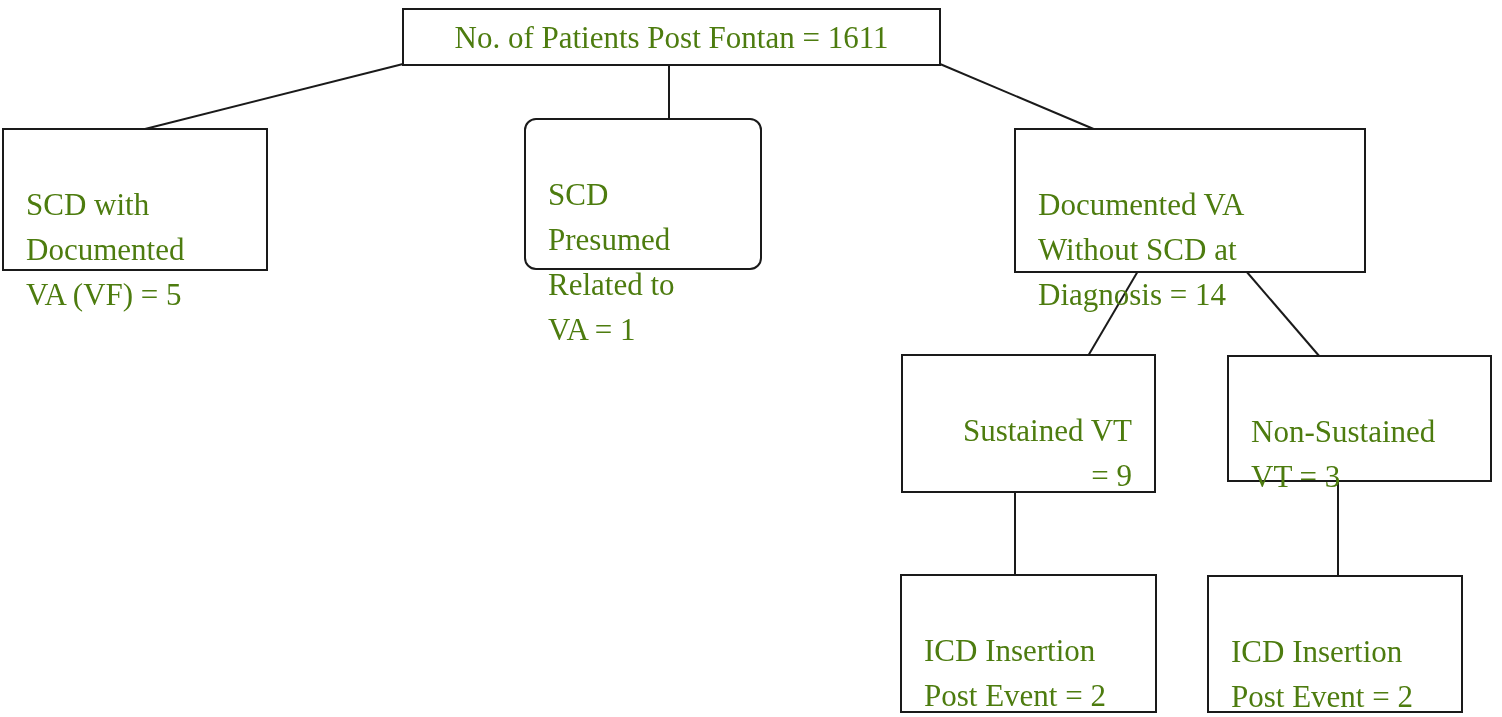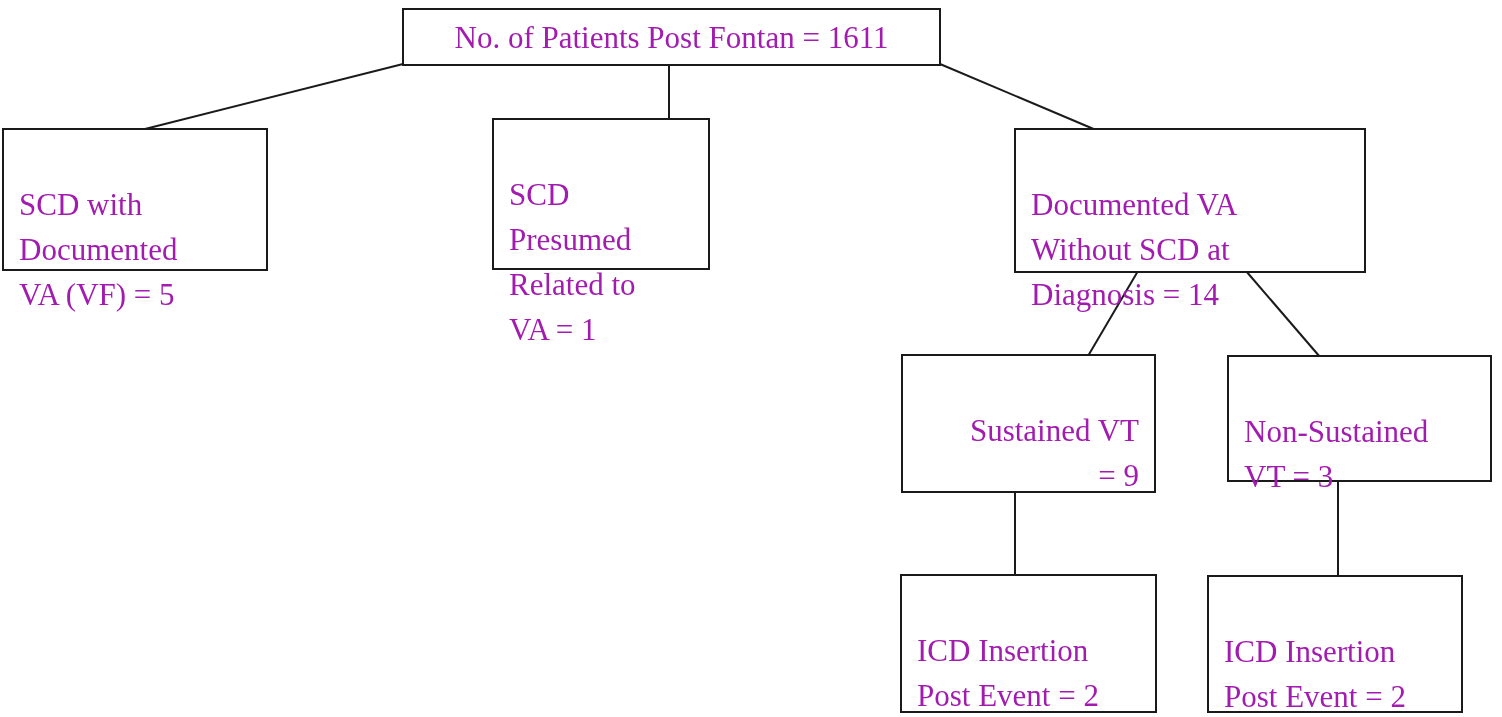--- a/index.html
+++ b/index.html
@@ -6,56 +6,56 @@
     margin: 0;
     padding: 0;
     background: #ffffff;
   }
   .stage {
     position: relative;
     width: 1502px;
     height: 717px;
     background: #ffffff;
     font-family: "Liberation Serif", "DejaVu Serif", serif;
-    color: #a21caf;
+    color: #4d7c0f;
     overflow: hidden;
   }
   .edges {
     position: absolute;
     left: 0;
     top: 0;
     width: 1502px;
     height: 717px;
   }
   .edges line {
     stroke: #1a1a1a;
     stroke-width: 2;
   }
   .node {
     position: absolute;
     box-sizing: border-box;
     border: 2px solid #1a1a1a;
     background: #ffffff;
     font-size: 31px;
     line-height: 45px;
-    padding: 7px 15px;
+    padding: 7px 22px;
     white-space: pre-line;
   }
   .node.root {
     display: flex;
     align-items: center;
     justify-content: center;
     text-align: center;
     padding: 0;
     white-space: nowrap;
   }
   
   .n-root { left: 402px; top: 8px;   width: 539px; height: 58px; }
   .n-b1   { left: 2px;   top: 128px; width: 266px; height: 143px; }
-  .n-b2   { left: 492px; top: 118px; width: 218px; height: 152px; }
+  .n-b2   { left: 524px; top: 118px; width: 238px; height: 152px; border-radius: 12px; }
   .n-b3   { left: 1014px;top: 128px; width: 352px; height: 145px; }
   .n-b4   { left: 901px; top: 354px; width: 255px; height: 139px; text-align: right; }
   .n-b5   { left: 1227px;top: 355px; width: 265px; height: 127px; }
   .n-b6   { left: 900px; top: 574px; width: 257px; height: 139px; }
   .n-b7   { left: 1207px;top: 575px; width: 256px; height: 138px; }
 </style>
 </head>
 <body>
 
 <div class="stage">

